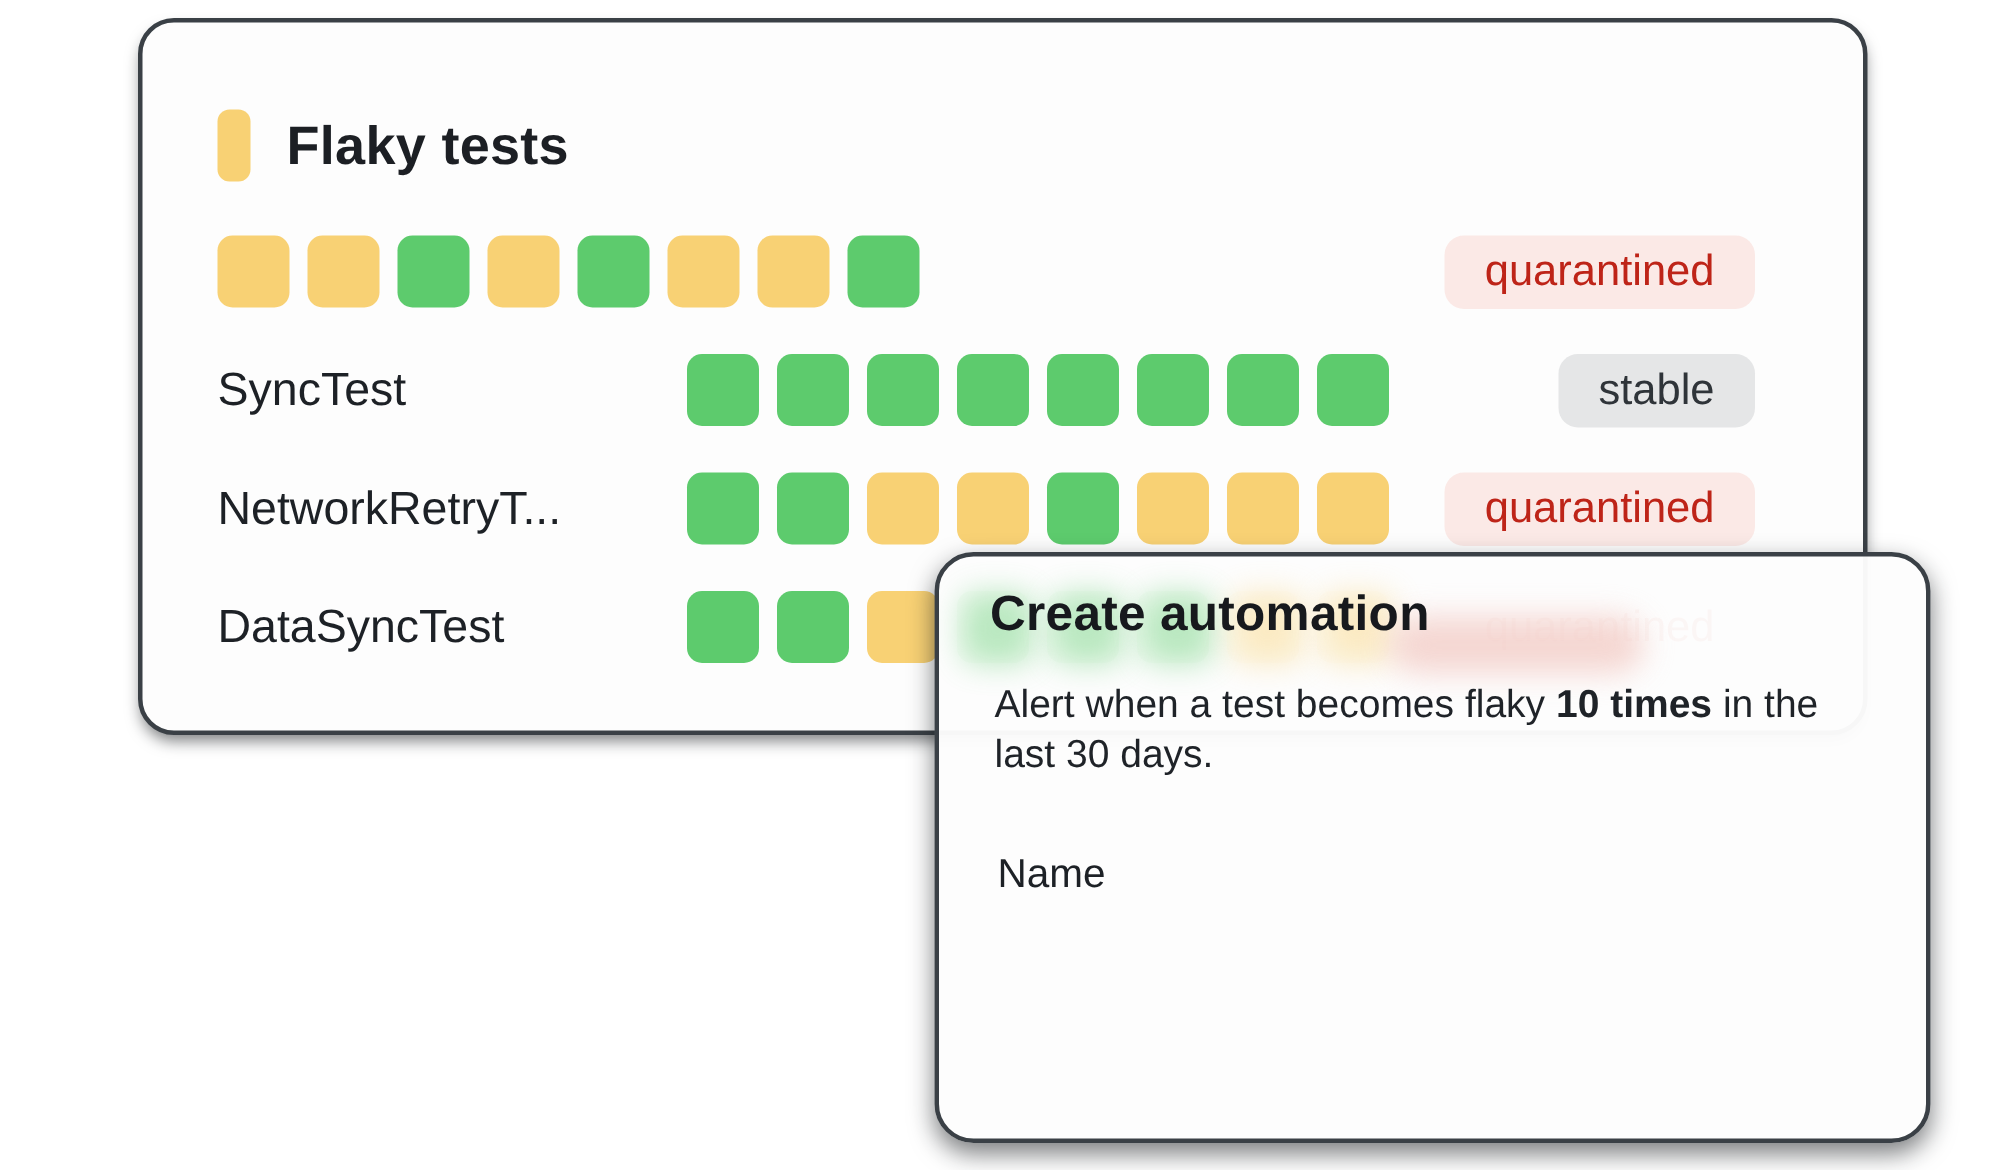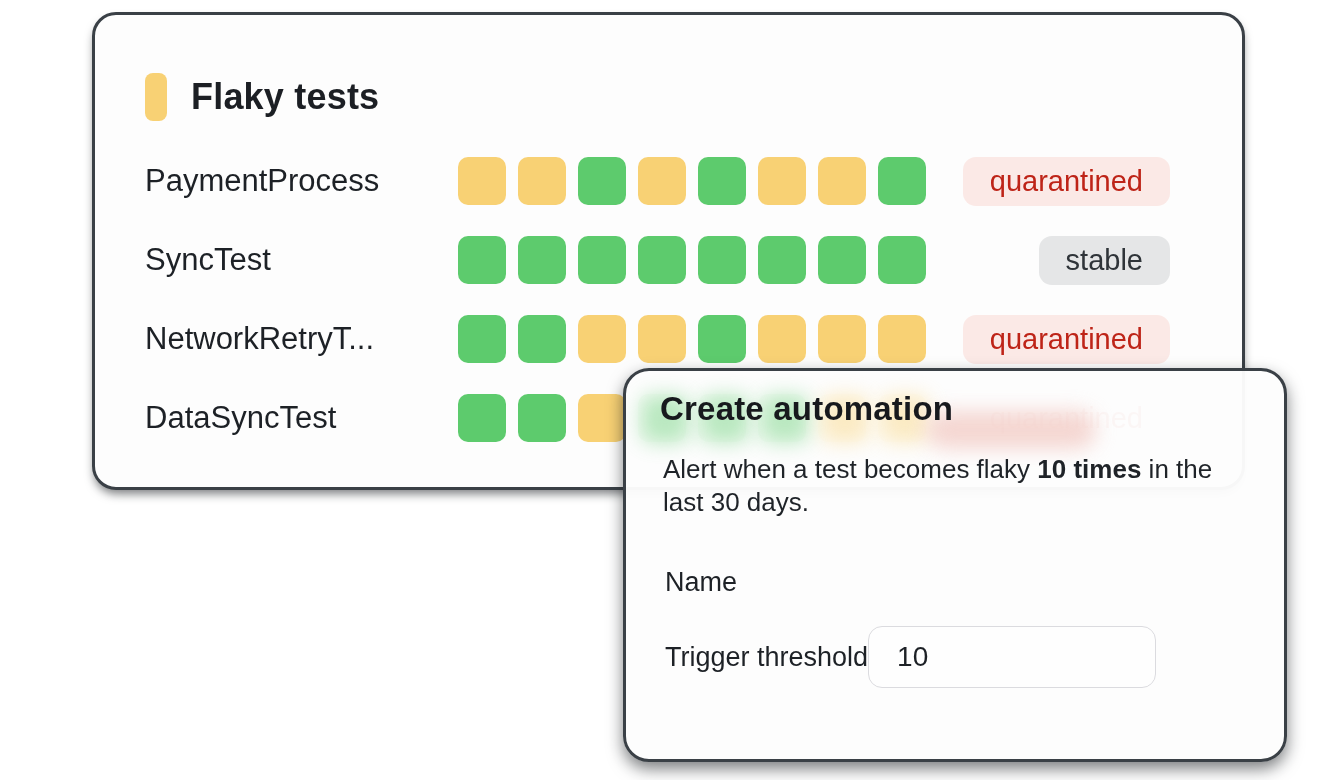--- a/index.html
+++ b/index.html
@@ -86,21 +86,20 @@
 </head>
 <body>
 
 <div class="card">
   <div class="title-row">
     <div class="accent-bar"></div>
     <div class="card-title">Flaky tests</div>
   </div>
   <div>
   <div class="test-row">
-    <div class="row-label">PaymentProcess</div>
     <div class="squares">
           <div class="square yellow"></div>
           <div class="square yellow"></div>
           <div class="square green"></div>
           <div class="square yellow"></div>
           <div class="square green"></div>
           <div class="square yellow"></div>
           <div class="square yellow"></div>
           <div class="square green"></div>
         </div>
@@ -164,18 +163,14 @@
   <div class="ghost pill-ghost"></div>
 
   <div class="modal-content">
     <h2 class="modal-title">Create automation</h2>
     <p class="modal-desc"><span>Alert when a test becomes flaky </span><b>10 times</b><span> in the last 30 days.</span></p>
 
     <div class="field-row">
       <label class="field-label">Name</label>
     </div>
 
-    <div class="field-row">
-      <label class="field-label">Trigger threshold</label>
-      <input class="field-input" type="text" value="10" style="">
-    </div>
   </div>
 </div>
 
 </body></html>

